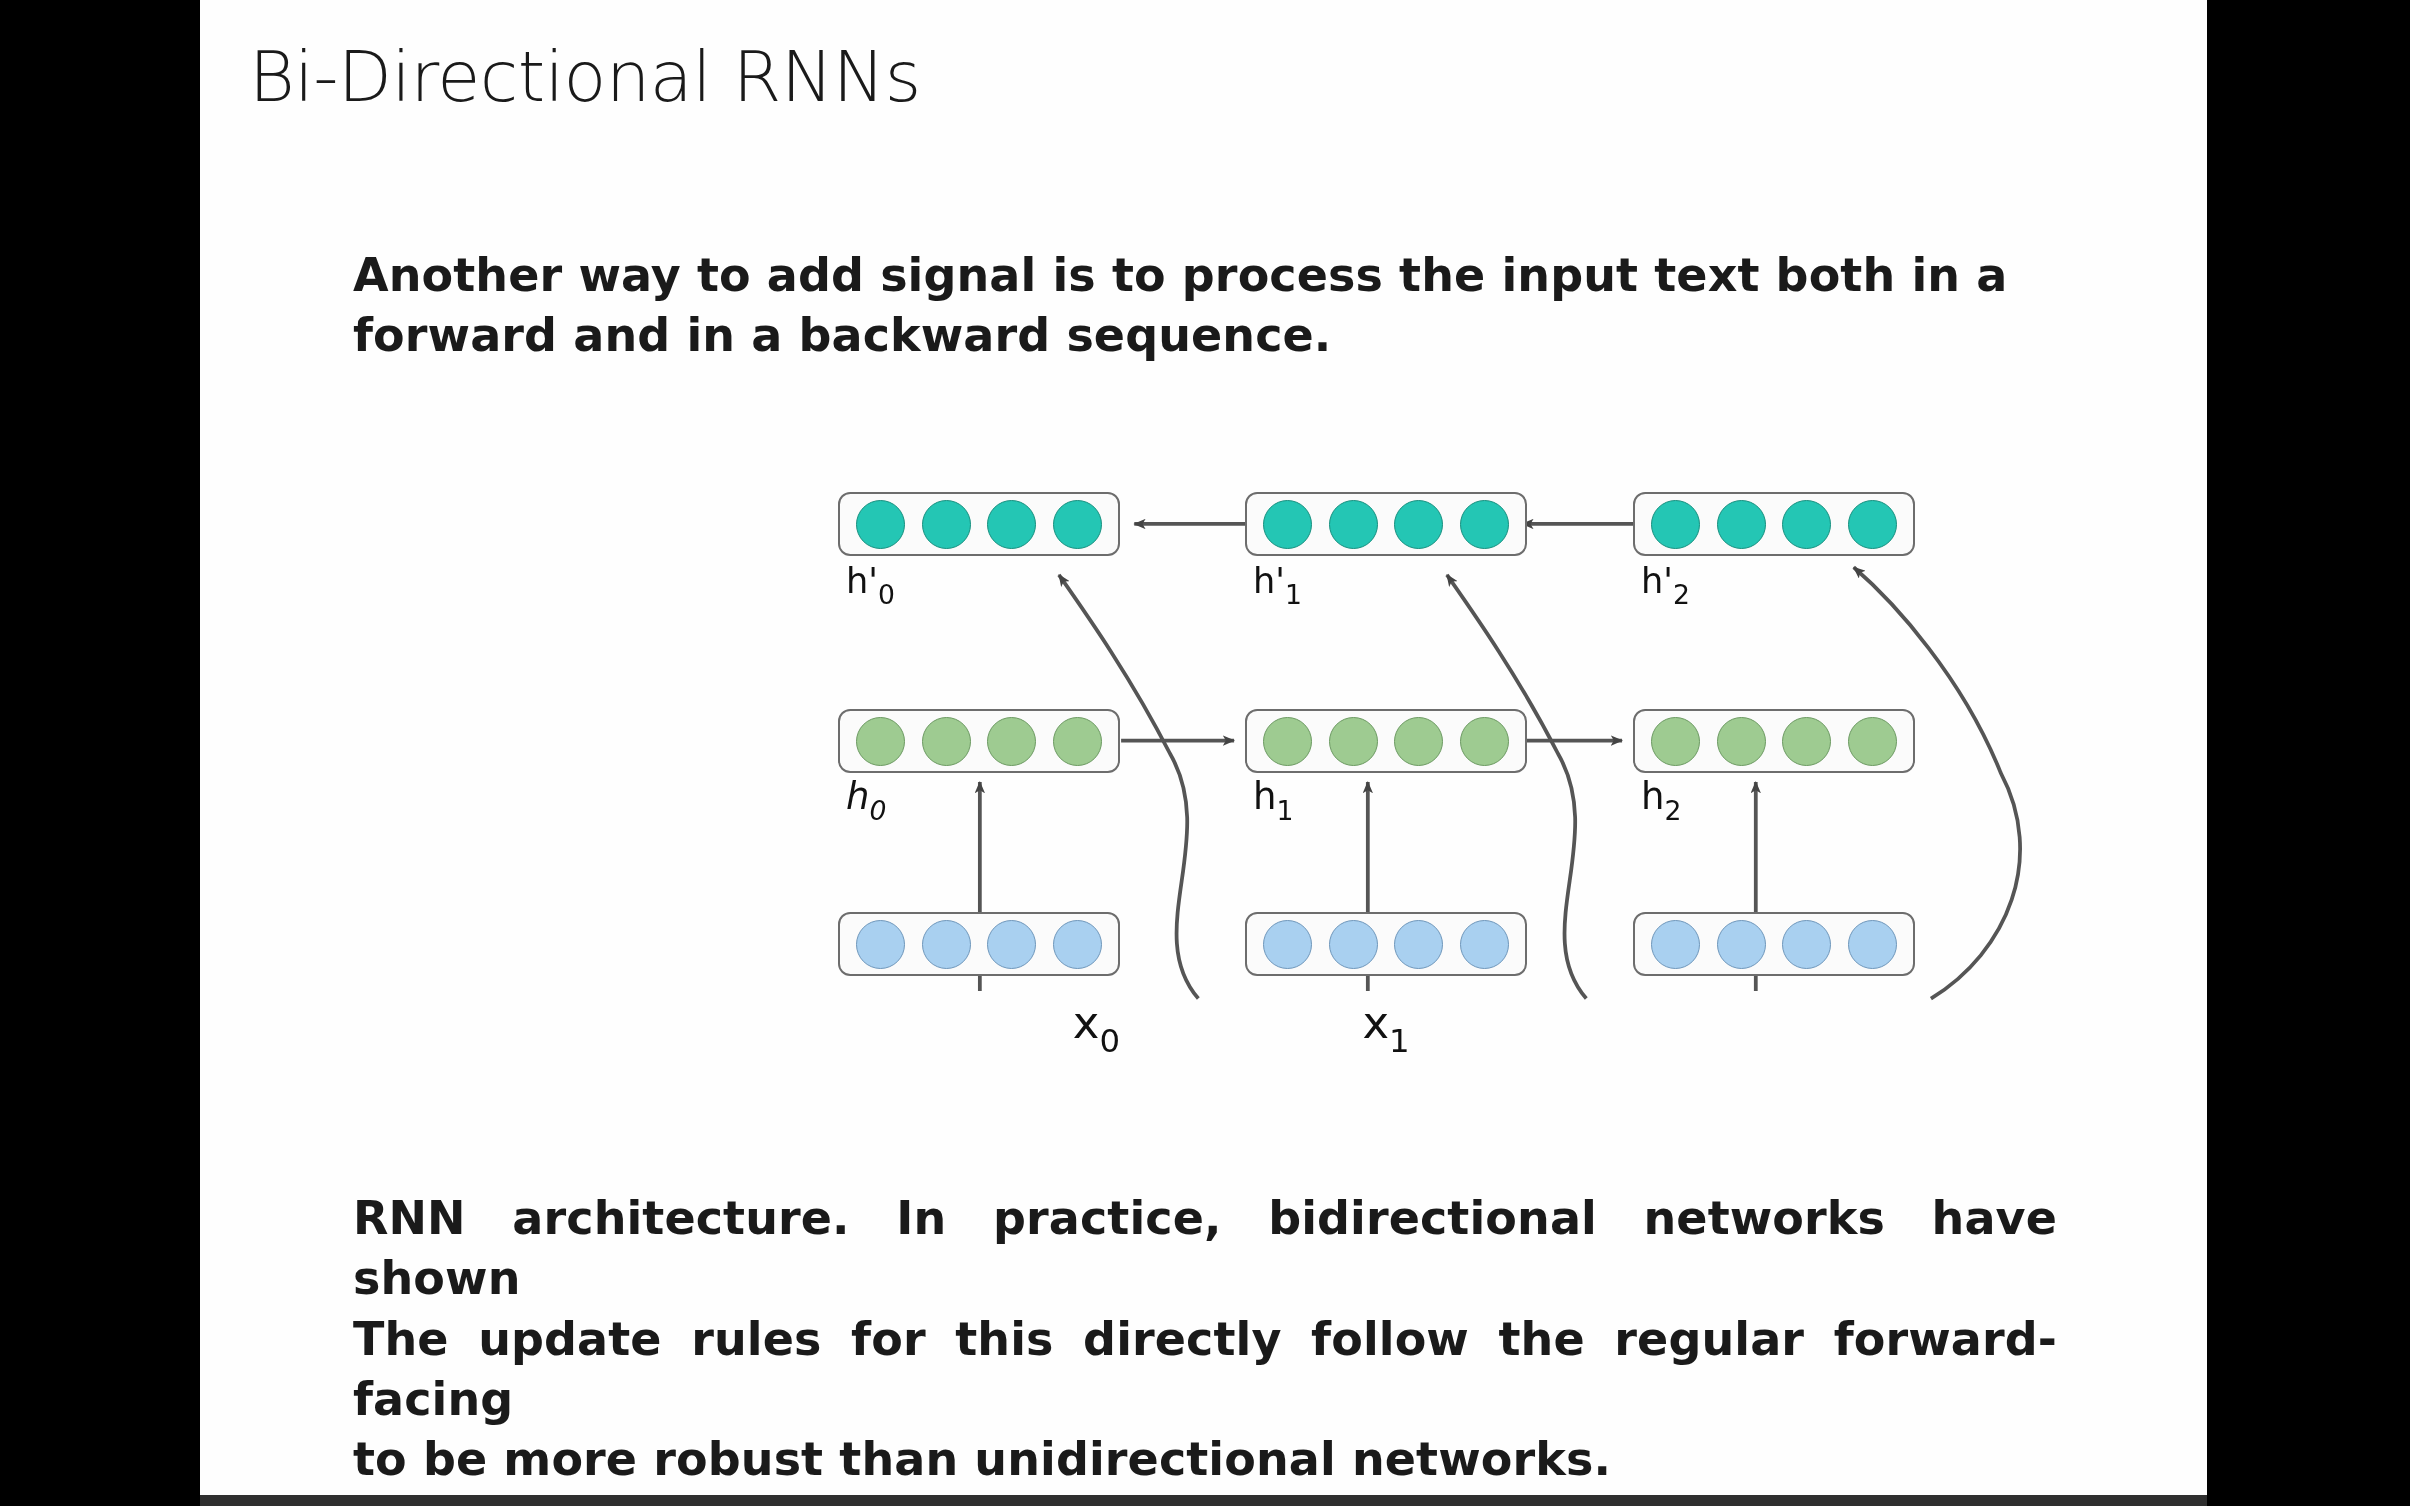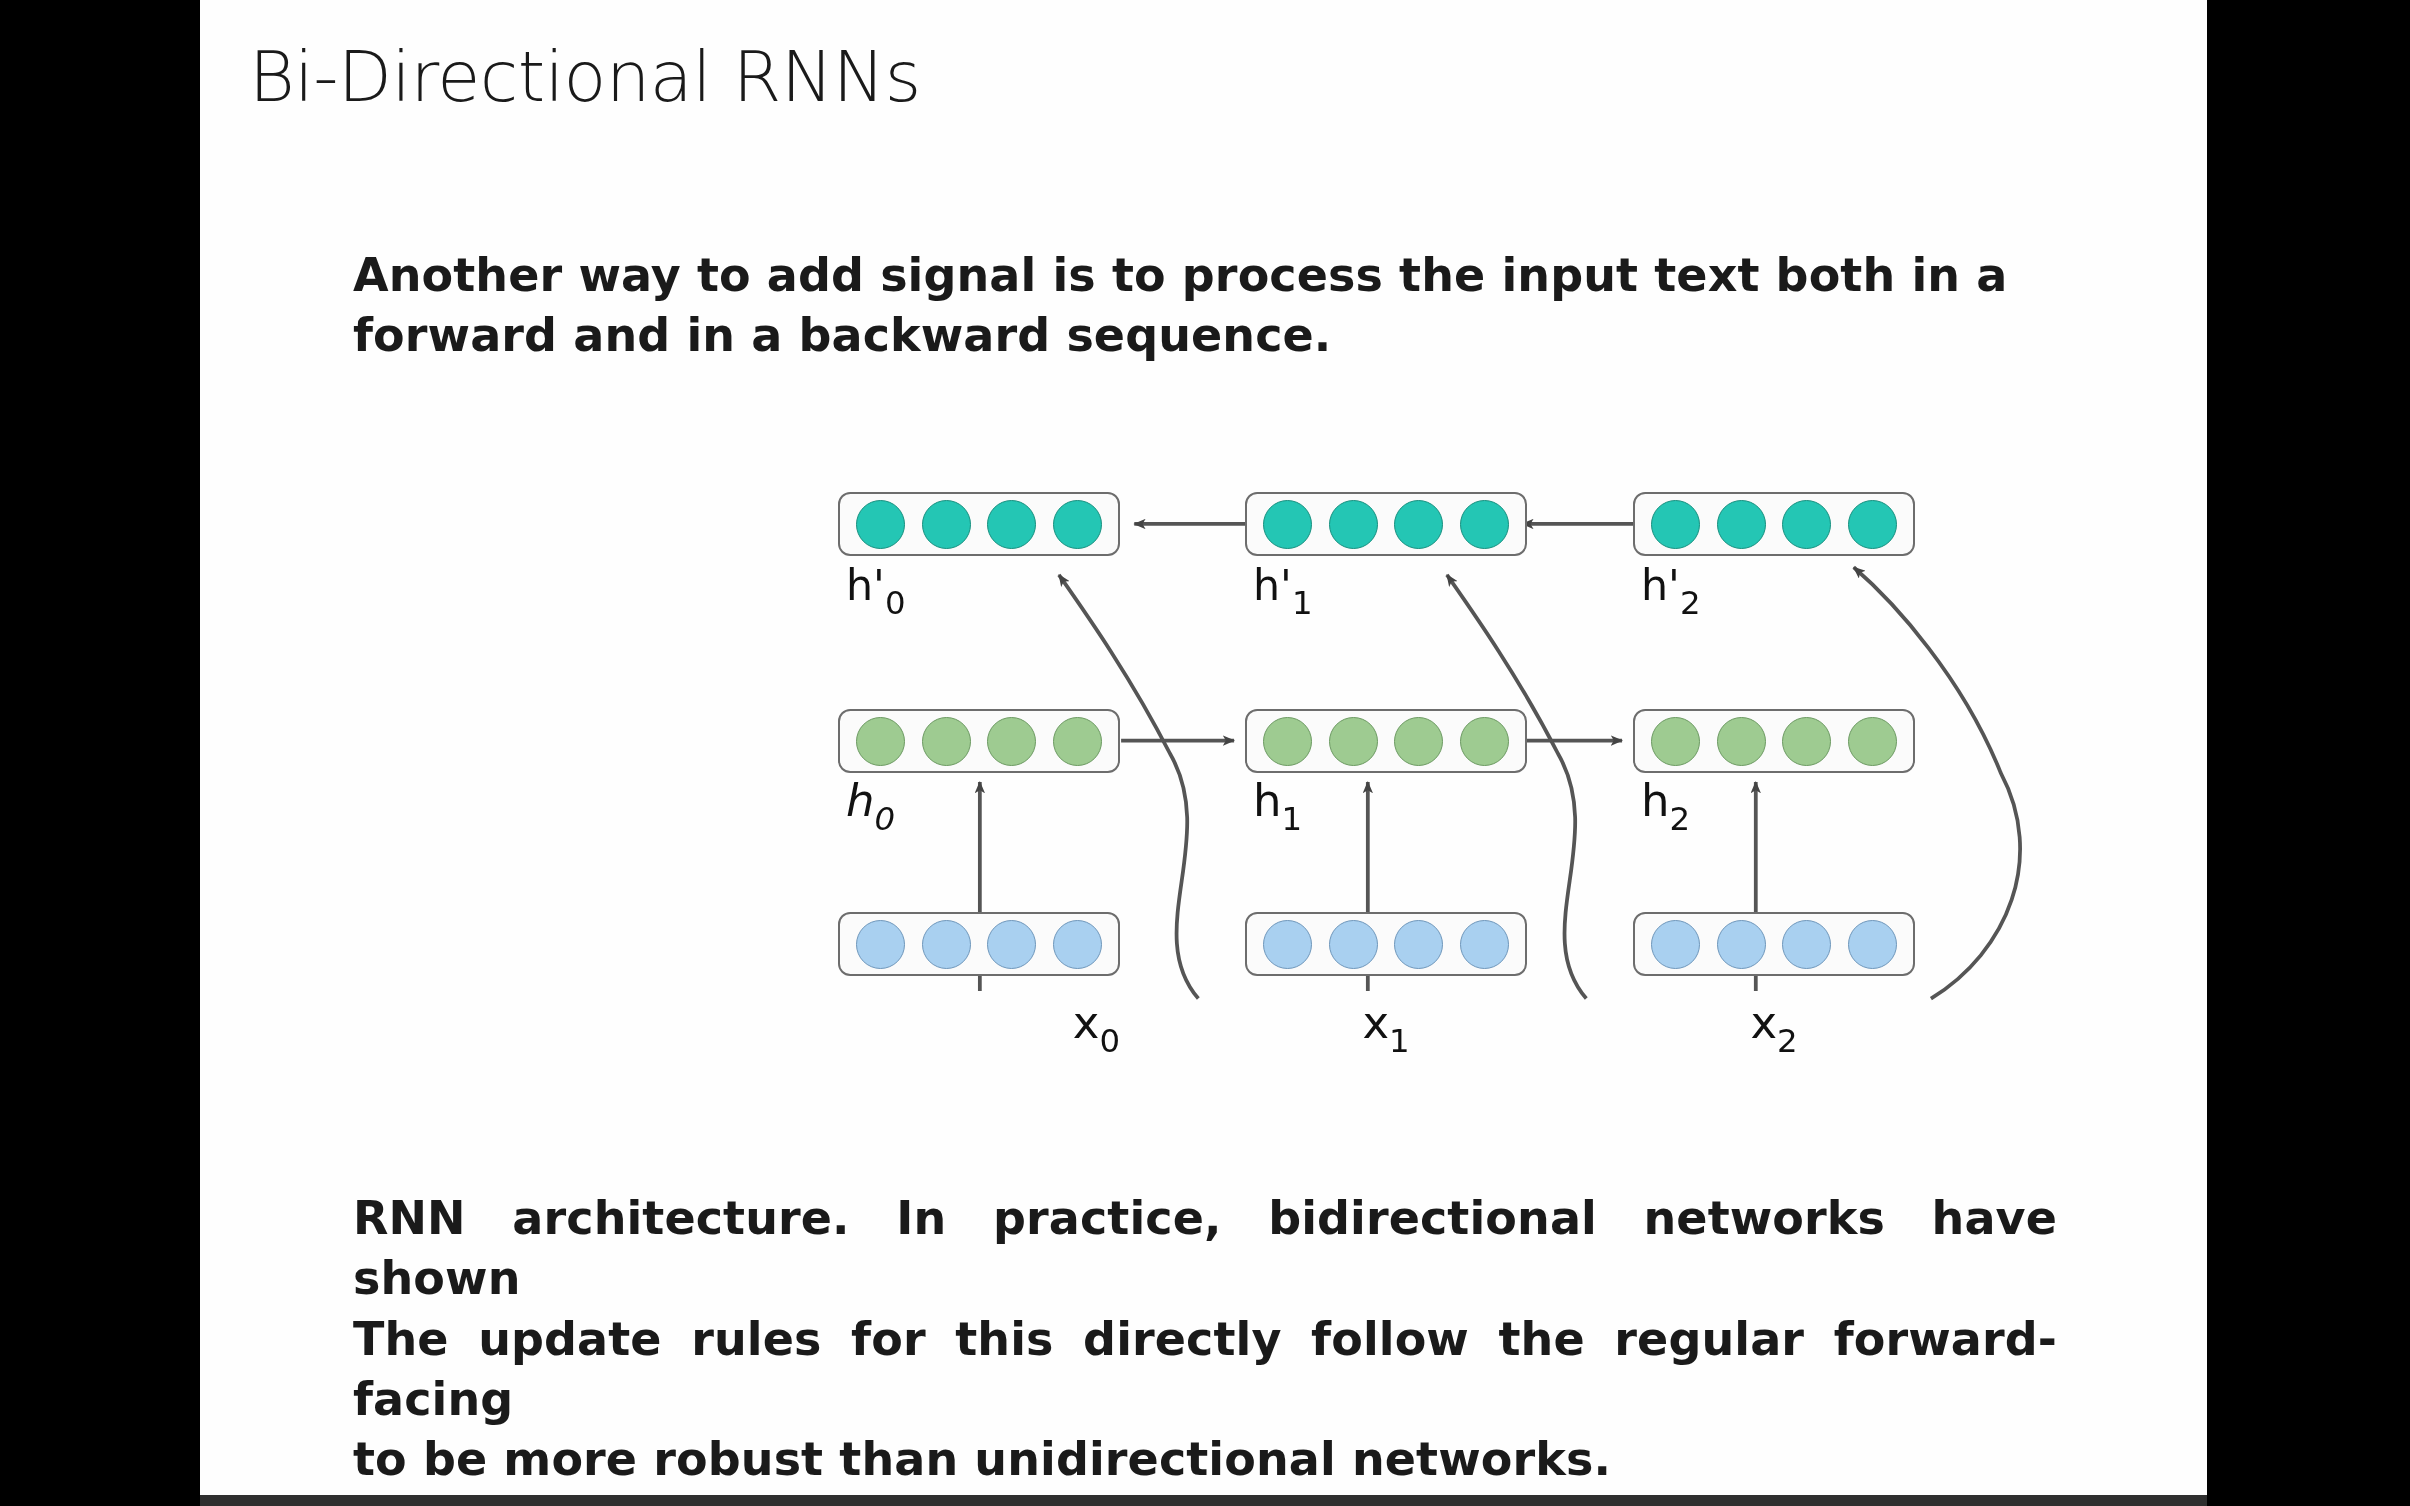--- a/index.html
+++ b/index.html
@@ -34,21 +34,21 @@
 
   .nodebox{position:absolute;box-sizing:border-box;
            width:282px;height:64px;border:2.8px solid #6d6d6d;border-radius:12.2px;
            background:#fbfbfb;display:flex;align-items:center;
            justify-content:space-around;padding:0 7.5px;}
   .dot{width:49px;height:49px;border-radius:50%;box-sizing:border-box;}
   .dot.teal {background:#24c6b4;border:1.9px solid #17907f;}
   .dot.green{background:#9ecb91;border:1.9px solid #6c9a62;}
   .dot.blue {background:#a9d0f0;border:1.9px solid #6f97bb;}
 
-  .nodelabel{position:absolute;color:#111;font-size:45px;line-height:1;
+  .nodelabel{position:absolute;color:#111;font-size:37px;line-height:1;
              font-family:"DejaVu Sans","Liberation Sans",sans-serif;
              white-space:nowrap;}
   .nodelabel sub{font-size:0.72em;vertical-align:-0.42em;}
   .nodelabel .pr{font-size:0.95em;}
   .xlabel{position:absolute;color:#111;font-size:45px;line-height:1;
           font-family:"DejaVu Sans","Liberation Sans",sans-serif;
           white-space:nowrap;text-align:center;width:282px;}
 </style>
 </head>
 <body>
@@ -169,23 +169,20 @@
       <div class="xlabel" style="left:1045px;top:557px;text-align:center;">
         <span>x</span><sub style="font-size:.72em;vertical-align:-.42em;">1</sub>
       </div>
 
       <div class="nodebox" style="left:1433px;top:469px;">
         <span class="dot blue"></span>
         <span class="dot blue"></span>
         <span class="dot blue"></span>
         <span class="dot blue"></span>
       </div>
-      <div class="xlabel" style="left:1433px;top:557px;">
-        <span>x</span><sub style="font-size:.72em;vertical-align:-.42em;">2</sub>
-      </div>
 
     </div>
 
     <div class="para" id="para-outro">
       <span class="ln">RNN architecture. In practice, bidirectional networks have shown</span>
       <span class="ln">The update rules for this directly follow the regular forward-facing</span>
       <span class="ln">to be more robust than unidirectional networks.</span>
     </div>
 
   </div>

